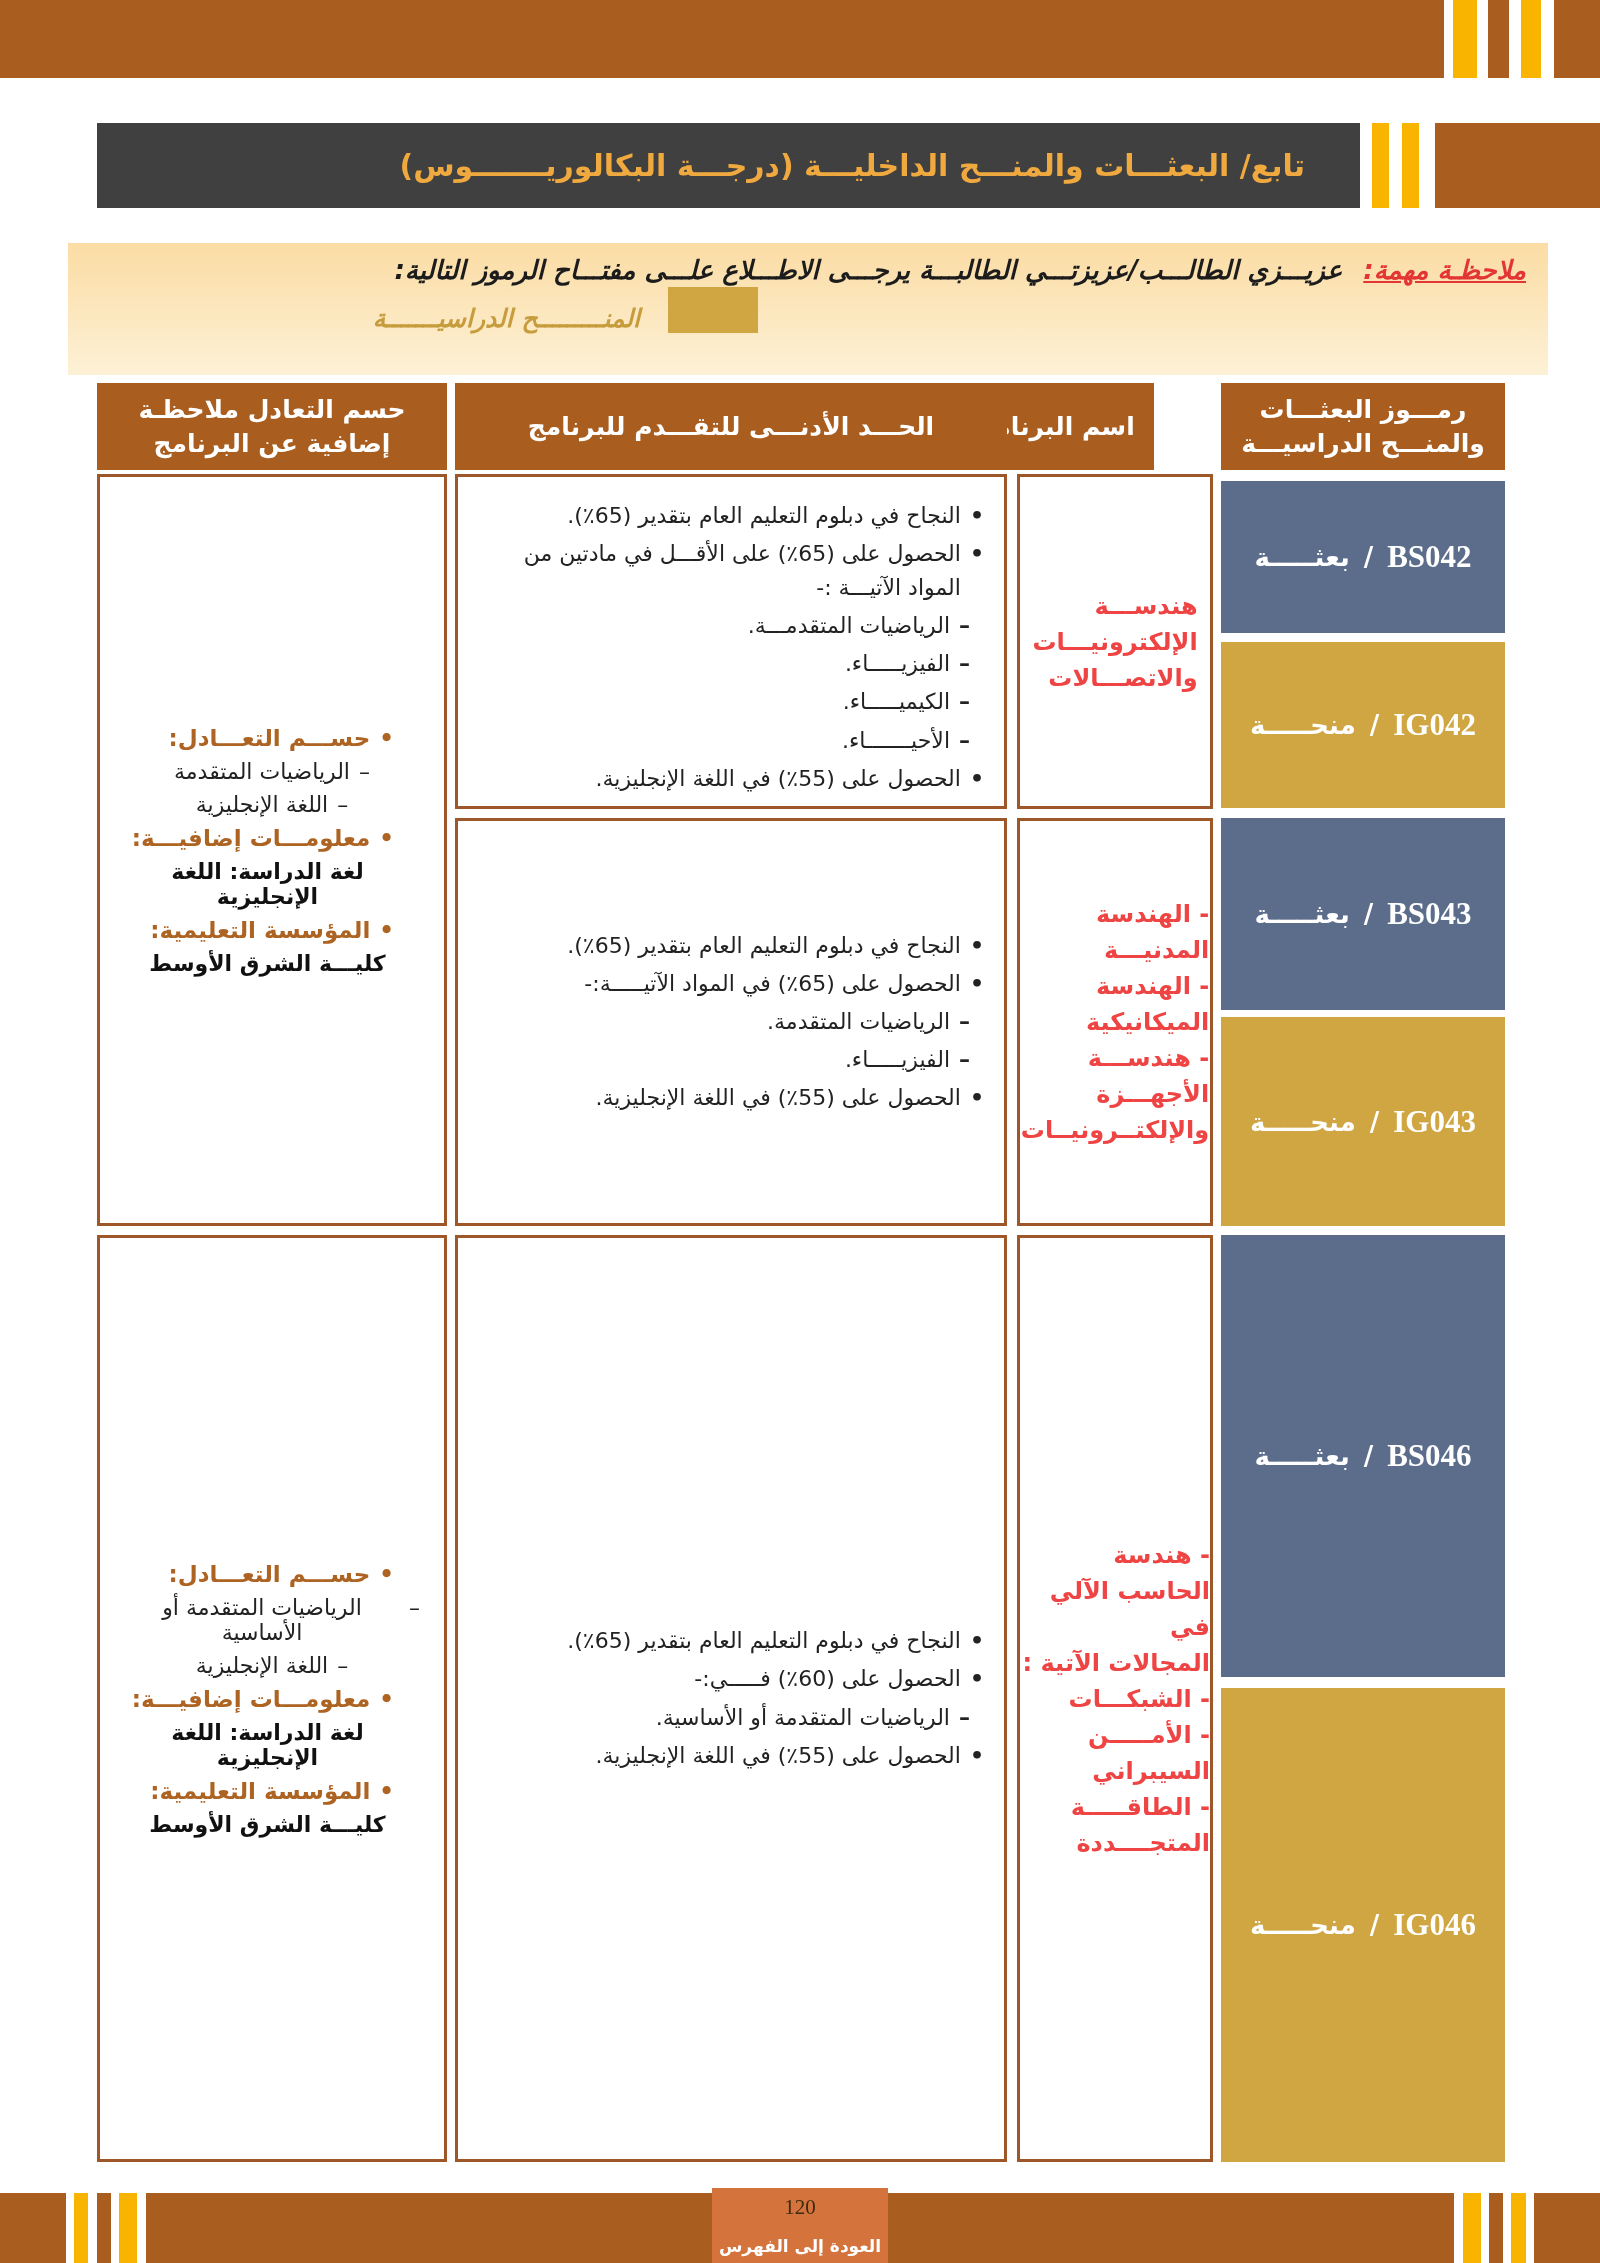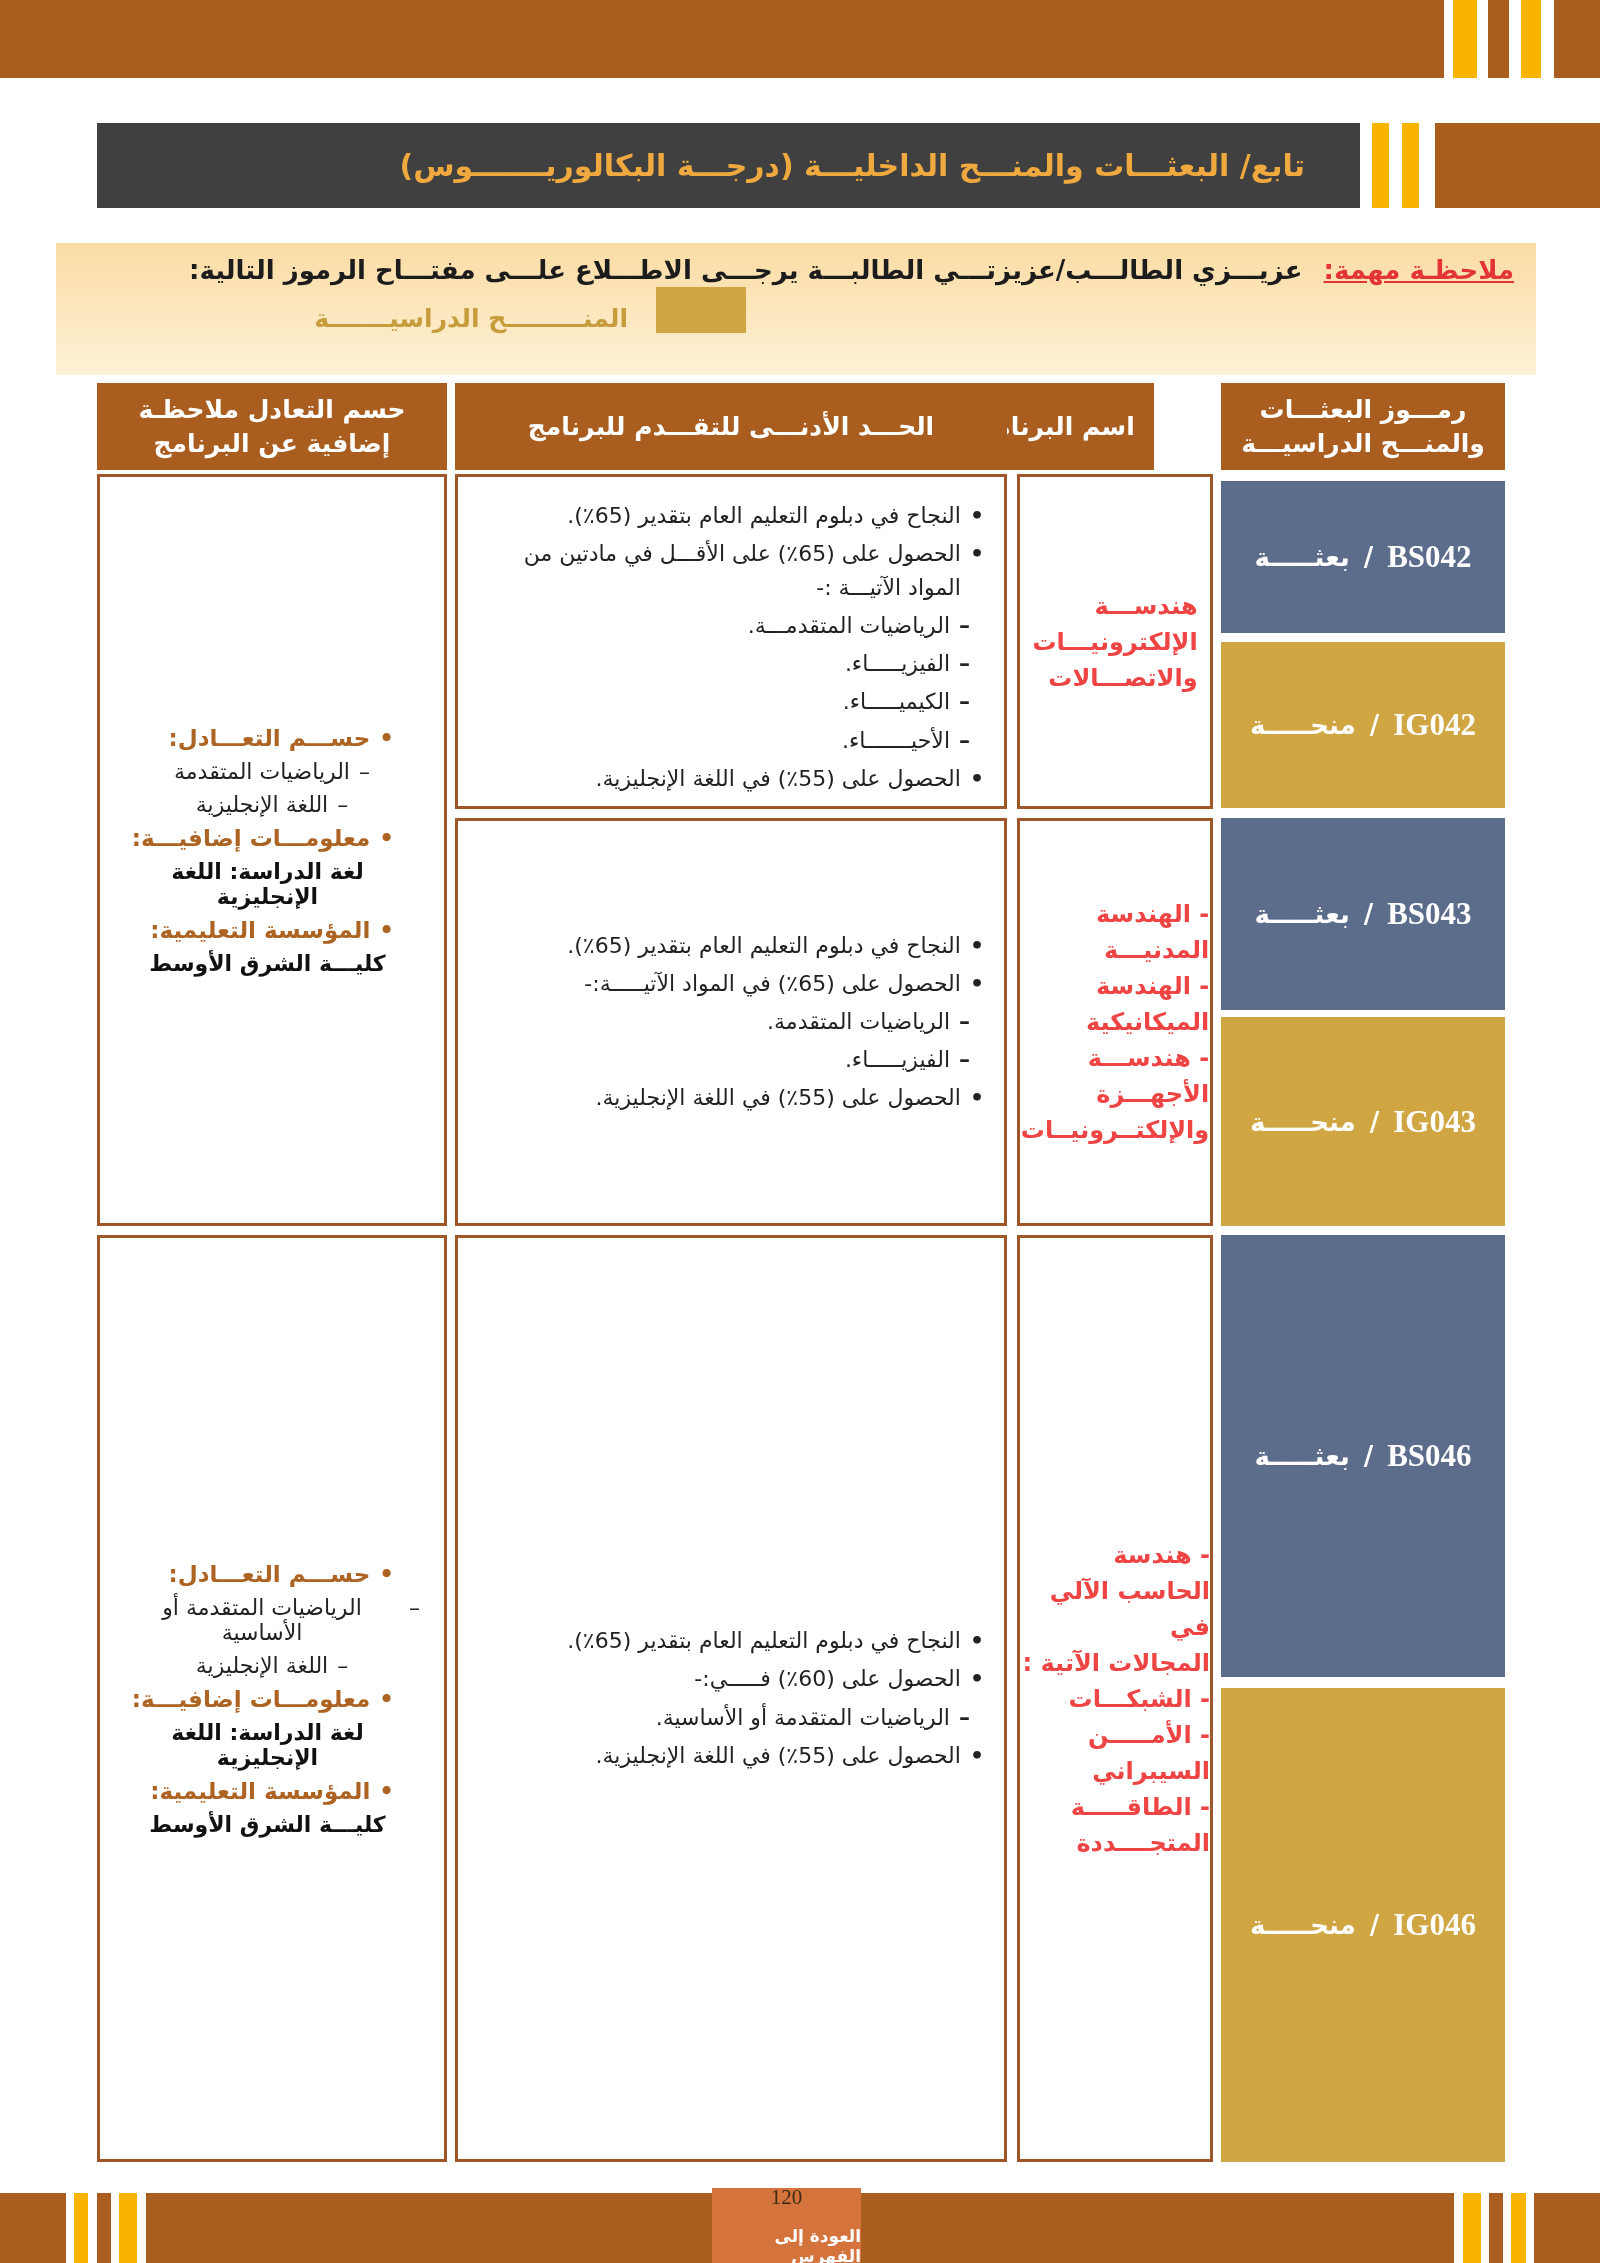--- a/index.html
+++ b/index.html
@@ -20,22 +20,22 @@
   
   .title-bar{left:97px;top:123px;width:1263px;height:85px;background:#404040;
              display:flex;align-items:center;justify-content:flex-start;
              padding:0 55px 0 20px;box-sizing:border-box;}
   .title-text{color:#efa93f;font-size:30px;font-weight:bold;}
   .ts{top:123px;width:17px;height:85px;background:#f9b400;}
   .ts1{left:1372px;} .ts2{left:1402px;}
   .title-end{left:1435px;top:123px;width:165px;height:85px;background:#a95d1e;}
 
   
-  .note{left:56px;top:243px;width:1480px;height:132px;
-        background:linear-gradient(180deg,#fbdca4 0%,#fdf1d6 100%);}
+  .note{left:68px;top:243px;width:1480px;height:132px;
+        background:linear-gradient(180deg,#fbdca4 0%,#fdf1d6 100%);font-style:italic;}
   .note-line{position:absolute;top:12px;right:22px;font-size:26px;font-weight:bold;
              color:#1c1c1c;text-align:right;direction:rtl;}
   .note-label{color:#e43535;text-decoration:underline;margin-left:12px;}
   .legend-item{position:absolute;top:44px;height:46px;display:flex;direction:rtl;
                align-items:center;gap:28px;}
   .legend-1{right:172px;} .legend-2{right:790px;}
   .swatch{width:90px;height:46px;flex:0 0 auto;}
   .swatch-blue{background:#5c6d8c;}
   .swatch-gold{background:#d0a643;}
   .legend-label{font-size:25px;font-weight:bold;white-space:nowrap;}
@@ -103,21 +103,21 @@
   .f-wl2{left:88px;width:9px;background:#fff;}
   .f-wl3{left:111px;width:8px;background:#fff;}
   .f-gl2{left:119px;width:18px;background:#f9b400;}
   .f-wl4{left:137px;width:9px;background:#fff;}
   .f-wr1{left:1454px;width:9px;background:#fff;}
   .f-gr1{left:1463px;width:18px;background:#f9b400;}
   .f-wr2{left:1481px;width:8px;background:#fff;}
   .f-wr3{left:1503px;width:8px;background:#fff;}
   .f-gr2{left:1511px;width:15px;background:#f9b400;}
   .f-wr4{left:1526px;width:8px;background:#fff;}
-  .footer-tab{left:712px;top:2188px;width:149px;height:75px;background:#d4733c;
+  .footer-tab{left:712px;top:2188px;width:176px;height:75px;background:#d4733c;
               display:flex;flex-direction:column;align-items:center;justify-content:center;gap:16px;}
   .page-num{font-family:"Liberation Serif",serif;font-size:21px;color:#3c2a12;}
   .back-link{font-size:17px;color:#ffffff;font-weight:bold;cursor:pointer;}
 </style>
 </head>
 <body>
 
 <div class="page">
 
   <div class="abs top-band">

